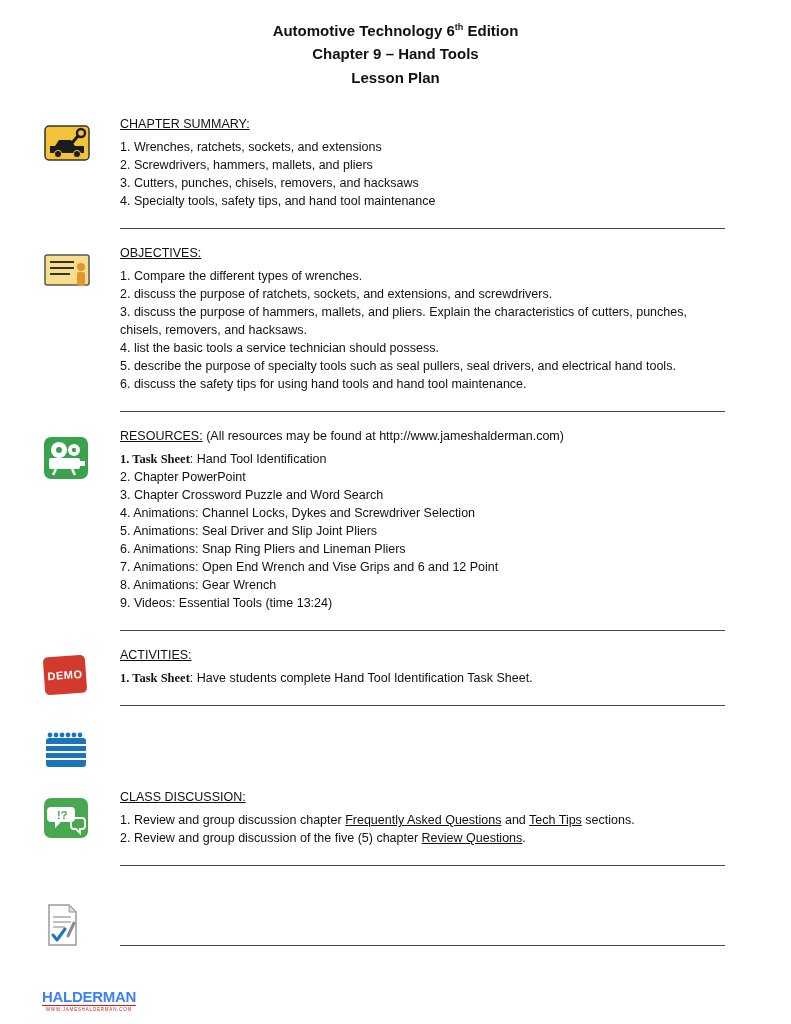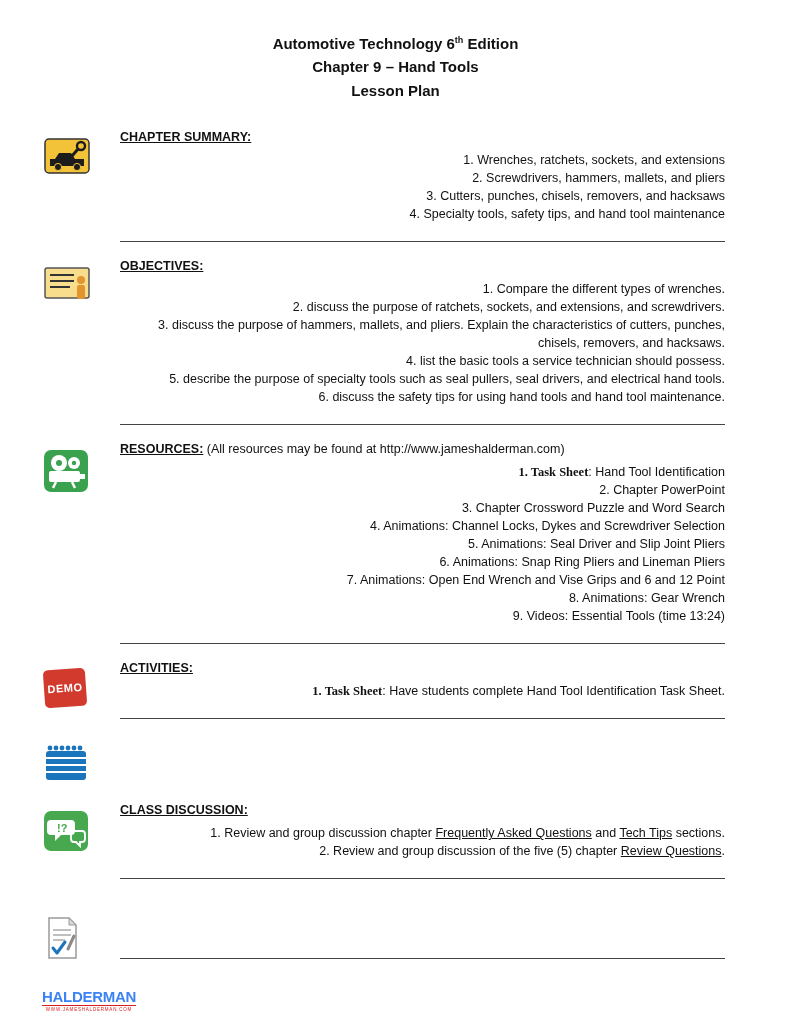--- a/index.html
+++ b/index.html
@@ -1,31 +1,31 @@
 <!DOCTYPE html>
 <html><head>
 <meta charset="utf-8">
 <style>
   * { margin:0; padding:0; box-sizing:border-box; }
   html,body { background:#ffffff; }
   .page {
     width:791px; height:1024px; background:#ffffff; overflow:hidden; position:relative;
     font-family:"Liberation Sans", sans-serif; color:#111111;
   }
-  header.titleblock { text-align:center; padding-top:32px; font-weight:bold; font-size:15px; line-height:1.55; }
+  header.titleblock { text-align:center; padding-top:19px; font-weight:bold; font-size:15px; line-height:1.55; }
   header.titleblock sup { font-size:60%; vertical-align:super; }
   main { padding:26px 66px 0 44px; }
   .section { display:flex; }
   .section + .section { margin-top:15px; }
   .icon-col { flex:0 0 76px; width:76px; padding-top:10px; }
   .content { flex:1; min-width:0; }
   .heading-line { font-size:12.5px; line-height:1.45; margin-bottom:5px; }
-  .hu { font-weight:bold; text-decoration:underline;margin-top:43px; }
+  .hu { font-weight:normal; text-decoration:underline;margin-top:43px; }
   .note { font-weight:normal; }
-  .line { font-size:12.5px; line-height:1.44;text-align:right; }
+  .line { font-size:12.5px; line-height:1.44; }
   .line .b { font-weight:bold;font-family:Liberation Serif, serif; }
   .line .u { text-decoration:underline; }
   .divider { border:none; border-top:1px solid #444444; margin:18px 0 0 0; }
   .spacer { height:46px; }
   
   .icon-box { display:inline-block; }
   .demo-badge {
     width:42px; height:38px; background:#d23a2e; border-radius:5px;
     display:flex; align-items:center; justify-content:center; transform:rotate(-4deg);
   }

